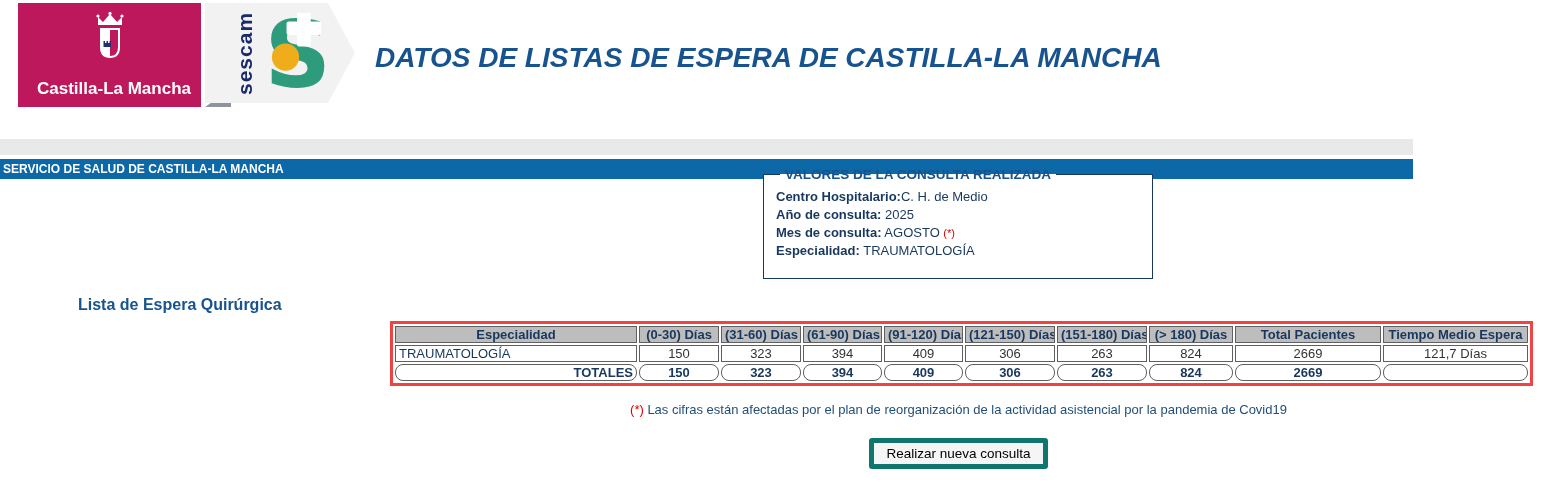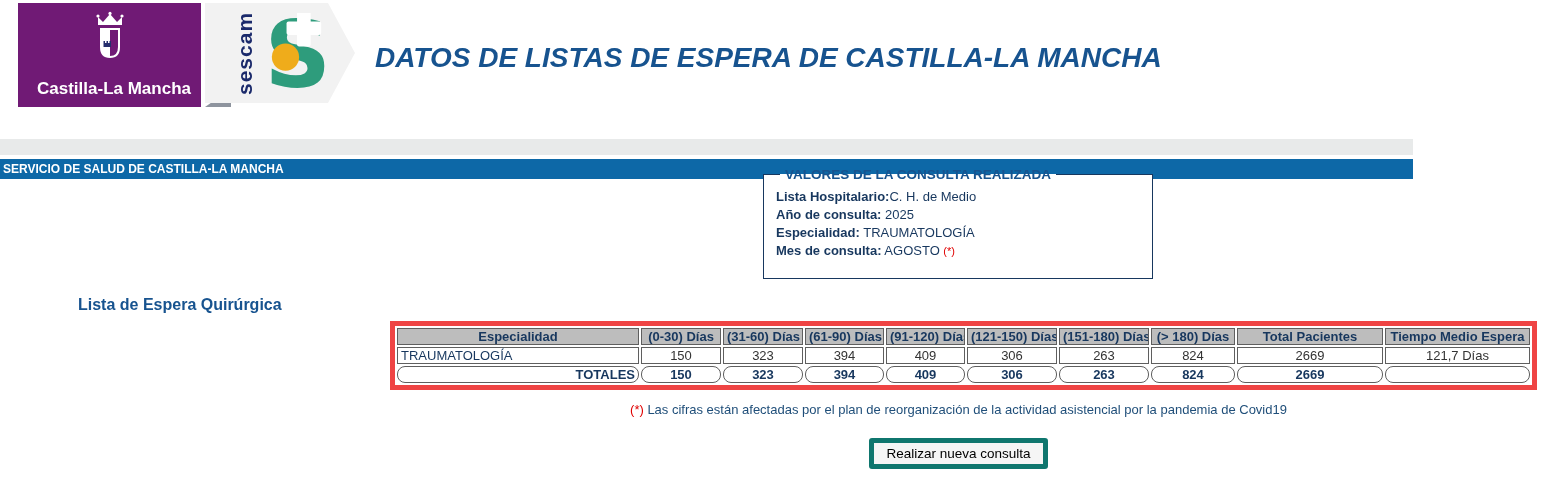--- a/index.html
+++ b/index.html
@@ -3,21 +3,21 @@
 <meta charset="utf-8">
 <style>
   html,body{margin:0;padding:0;}
   body{
     width:1544px;height:500px;position:relative;overflow:hidden;
     background:#ffffff;font-family:"Liberation Sans",sans-serif;
   }
   
   .logo-box{
     position:absolute;left:18px;top:3px;width:183px;height:104px;
-    background:#701a75;display:flex;flex-direction:column;align-items:center;
+    background:#be185d;display:flex;flex-direction:column;align-items:center;
     justify-content:flex-end;padding-bottom:8px;box-sizing:border-box;padding-left:9px;
   }
   .logo-emblem{position:absolute;top:8px;left:50%;transform:translateX(-50%);}
   .logo-text{color:#ffffff;font-weight:bold;font-size:17px;letter-spacing:0px;white-space:nowrap;}
   .fold{
     position:absolute;left:205px;top:89px;width:26px;height:18px;
     background:#8e949e;clip-path:polygon(100% 0,100% 100%,0 100%);
   }
   .pennant{
     position:absolute;left:205px;top:3px;width:150px;height:100px;
@@ -53,21 +53,21 @@
   .cfield .cl{font-weight:bold;}
   .cfield .cv{font-weight:normal;white-space:pre-wrap;}
   .cfield .cnote{color:#e00000;font-size:11px;}
   
   .section-title{
     position:absolute;left:78px;top:296px;
     color:#17538f;font-weight:bold;font-size:16px;white-space:nowrap;
   }
   .wait-table{
     position:absolute;left:390px;top:321px;width:1137px;
-    border-collapse:separate;border-spacing:2px;border:5px solid #ef4444;
+    border-collapse:separate;border-spacing:2px;border:3px solid #ef4444;
     background:#ffffff;table-layout:fixed;font-size:13px;
   }
   .wait-table th,.wait-table td{
     border:1px solid #5f5f5f;padding:0 3px;height:17px;
     overflow:hidden;white-space:nowrap;box-sizing:border-box;
   }
   .wait-table th{background:#bdbdbd;color:#17375e;font-weight:bold;text-align:center;}
   .wait-table td.num{text-align:center;color:#333333;}
   .wait-table td.esp{text-align:left;color:#17375e;}
   .wait-table tr.totals td{font-weight:bold;color:#17375e;border-radius:8px;}
@@ -111,30 +111,30 @@
   </svg>
 </div>
 <div class="page-title">DATOS DE LISTAS DE ESPERA DE CASTILLA-LA MANCHA</div>
 
 <div class="blue-bar">SERVICIO DE SALUD DE CASTILLA-LA MANCHA</div>
 <div class="gray-bar"></div>
 
 <fieldset class="consulta">
   <legend>VALORES DE LA CONSULTA REALIZADA</legend>
   <div class="cfield">
-    <span class="cl">Lista Hospitalario:</span><span class="cv">C. H. de Medio</span>
+    <span class="cl">Centro Hospitalario:</span><span class="cv">C. H. de Medio</span>
   </div>
   <div class="cfield">
     <span class="cl">Año de consulta:</span><span class="cv"> 2025</span>
   </div>
   <div class="cfield">
-    <span class="cl">Especialidad:</span><span class="cv"> TRAUMATOLOGÍA</span>
+    <span class="cl">Mes de consulta:</span><span class="cv"> AGOSTO </span><span class="cnote">(*)</span>
   </div>
   <div class="cfield">
-    <span class="cl">Mes de consulta:</span><span class="cv"> AGOSTO </span><span class="cnote">(*)</span>
+    <span class="cl">Especialidad:</span><span class="cv"> TRAUMATOLOGÍA</span>
   </div>
 </fieldset>
 
 <div class="section-title">Lista de Espera Quirúrgica</div>
 
 <table class="wait-table">
   <colgroup>
     <col style="width:242px">
       <col style="width:80px">
       <col style="width:80px">

